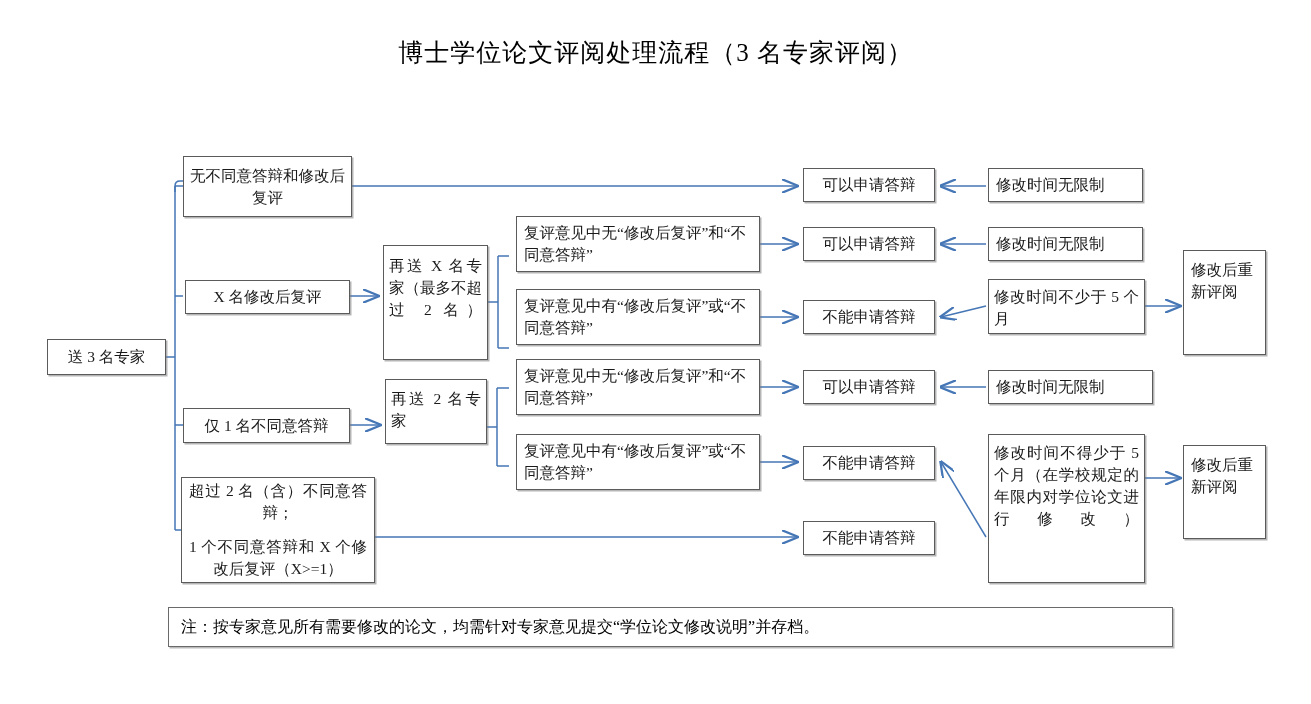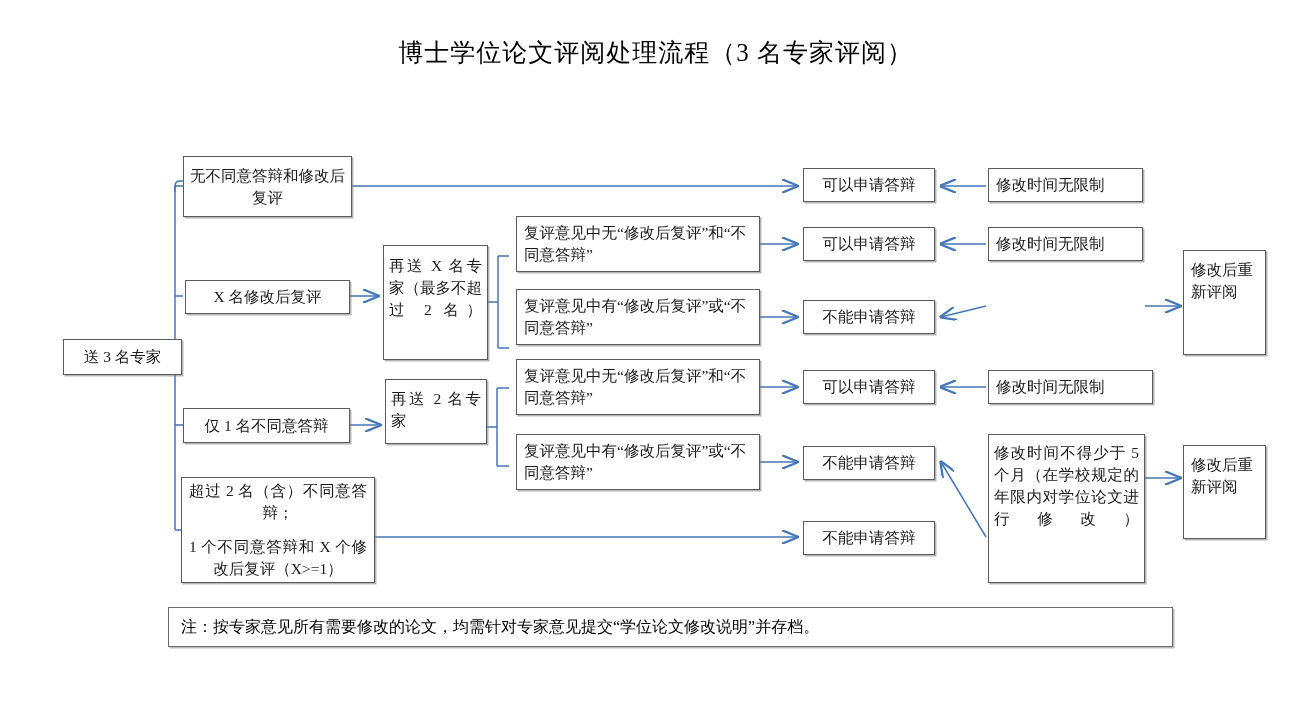--- a/index.html
+++ b/index.html
@@ -112,21 +112,21 @@
     <path d="M986,244 L941,244" marker-end="url(#arw)"></path>
     <path d="M986,306 L941,317" marker-end="url(#arw)"></path>
     <path d="M986,387 L941,387" marker-end="url(#arw)"></path>
     <path d="M986,537 L941,462" marker-end="url(#arw)"></path>
 
     <path d="M1145,306 L1180,306" marker-end="url(#arw)"></path>
 
     <path d="M1145,478 L1180,478" marker-end="url(#arw)"></path>
   </svg>
 
-  <div class="box c" style="left:47px;top:339px;width:119px;height:36px;margin-left:16px;">
+  <div class="box c" style="left:47px;top:339px;width:119px;height:36px;">
     <span class="txt">送 3 名专家</span>
   </div>
 
   <div class="box c" style="left:183px;top:156px;width:169px;height:61px;">
     <span class="txt">无不同意答辩和修改后复评</span>
   </div>
 
   <div class="box c" style="left:185px;top:280px;width:165px;height:34px;">
     <span class="txt">X 名修改后复评</span>
   </div>
@@ -193,20 +193,23 @@
   </div>
 
   <div class="box l" style="left:988px;top:168px;width:155px;height:34px;">
     <span class="txt">修改时间无限制</span>
   </div>
 
   <div class="box l" style="left:988px;top:227px;width:155px;height:34px;">
     <span class="txt">修改时间无限制</span>
   </div>
 
+  <div class="box just" style="left:988px;top:279px;width:157px;height:55px;align-items:flex-start;padding-top:6px;">
+    <span class="txt">修改时间不少于 5 个月</span>
+  </div>
 
   <div class="box l" style="left:988px;top:370px;width:165px;height:34px;">
     <span class="txt">修改时间无限制</span>
   </div>
 
   <div class="box just" style="left:988px;top:434px;width:157px;height:149px;align-items:flex-start;padding-top:7px;">
     <span class="txt">修改时间不得少于 5 个月（在学校规定的年限内对学位论文进行修改）</span>
   </div>
 
   <div class="box l" style="left:1183px;top:250px;width:83px;height:105px;align-items:flex-start;padding-top:8px;">

